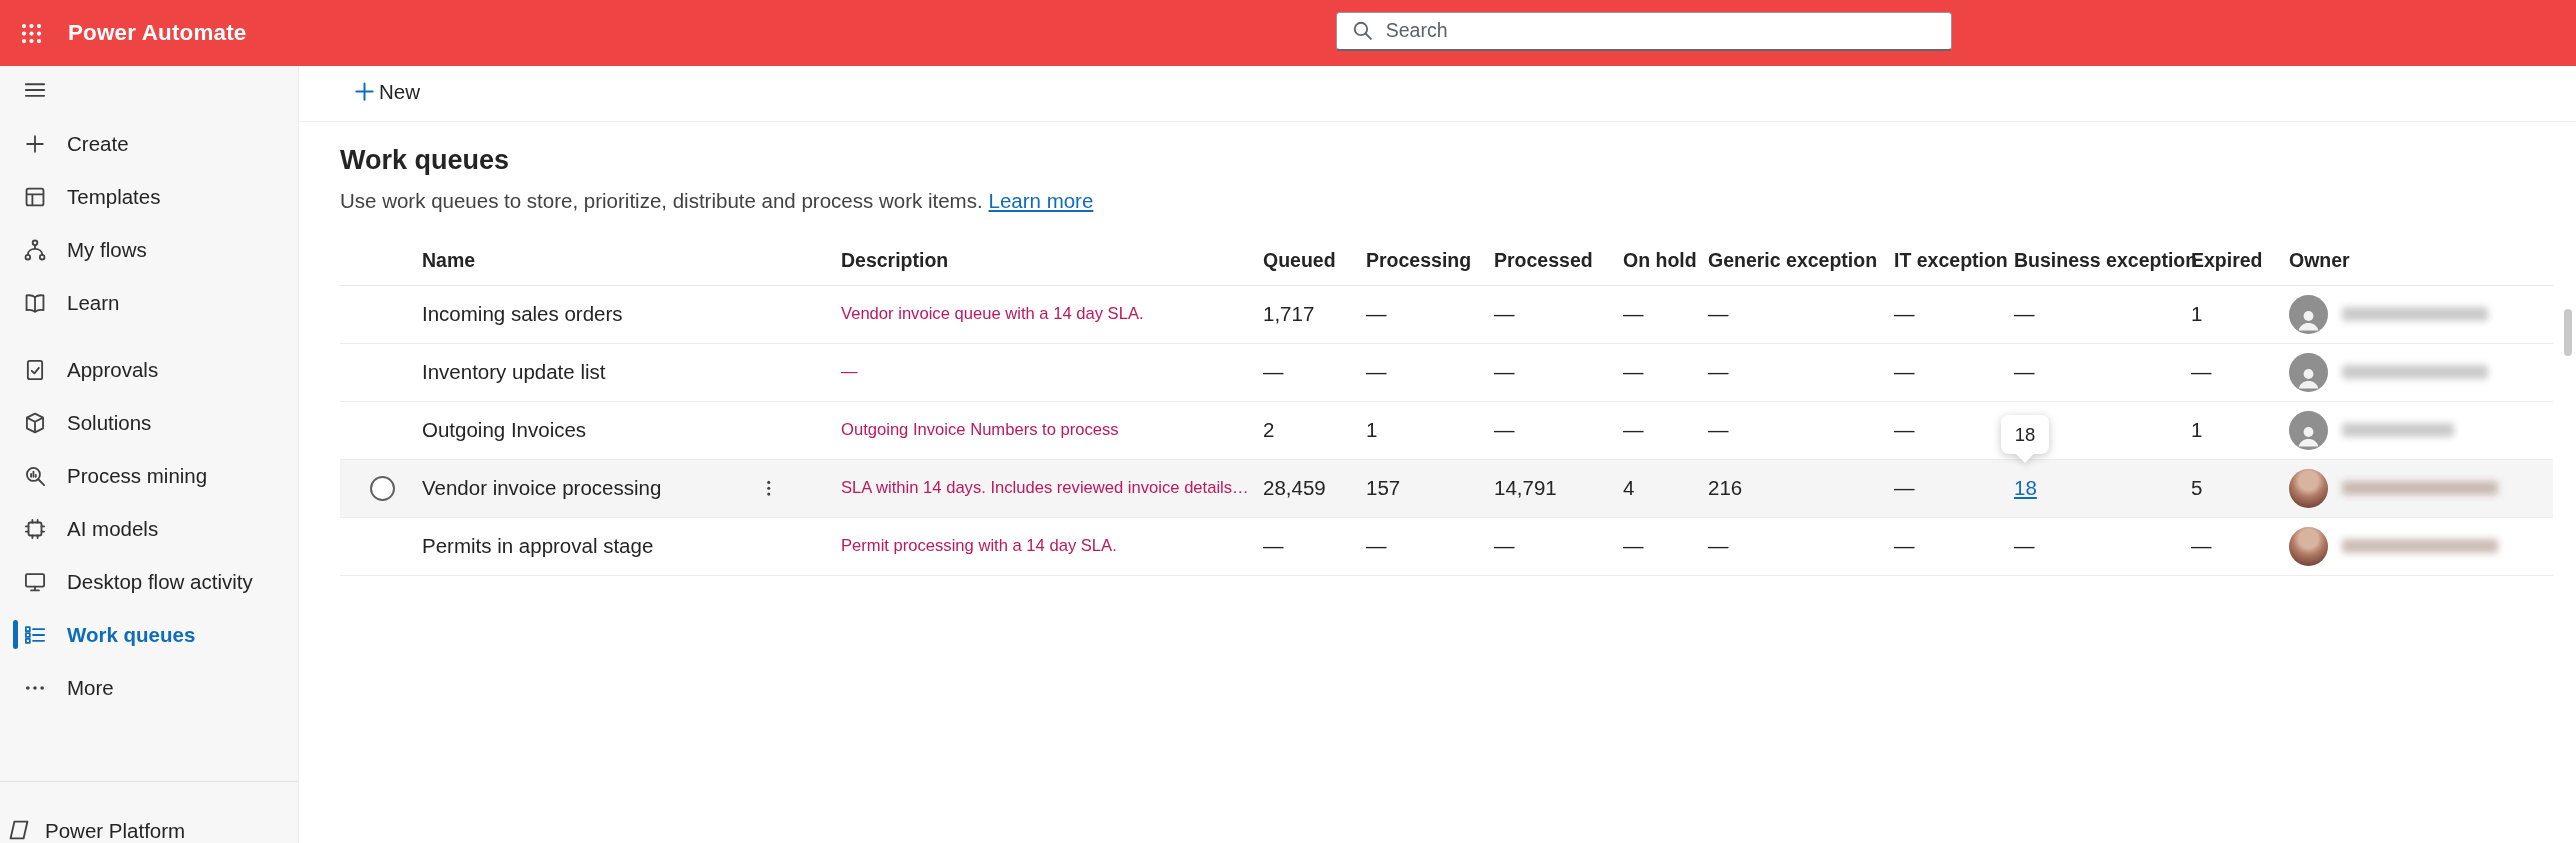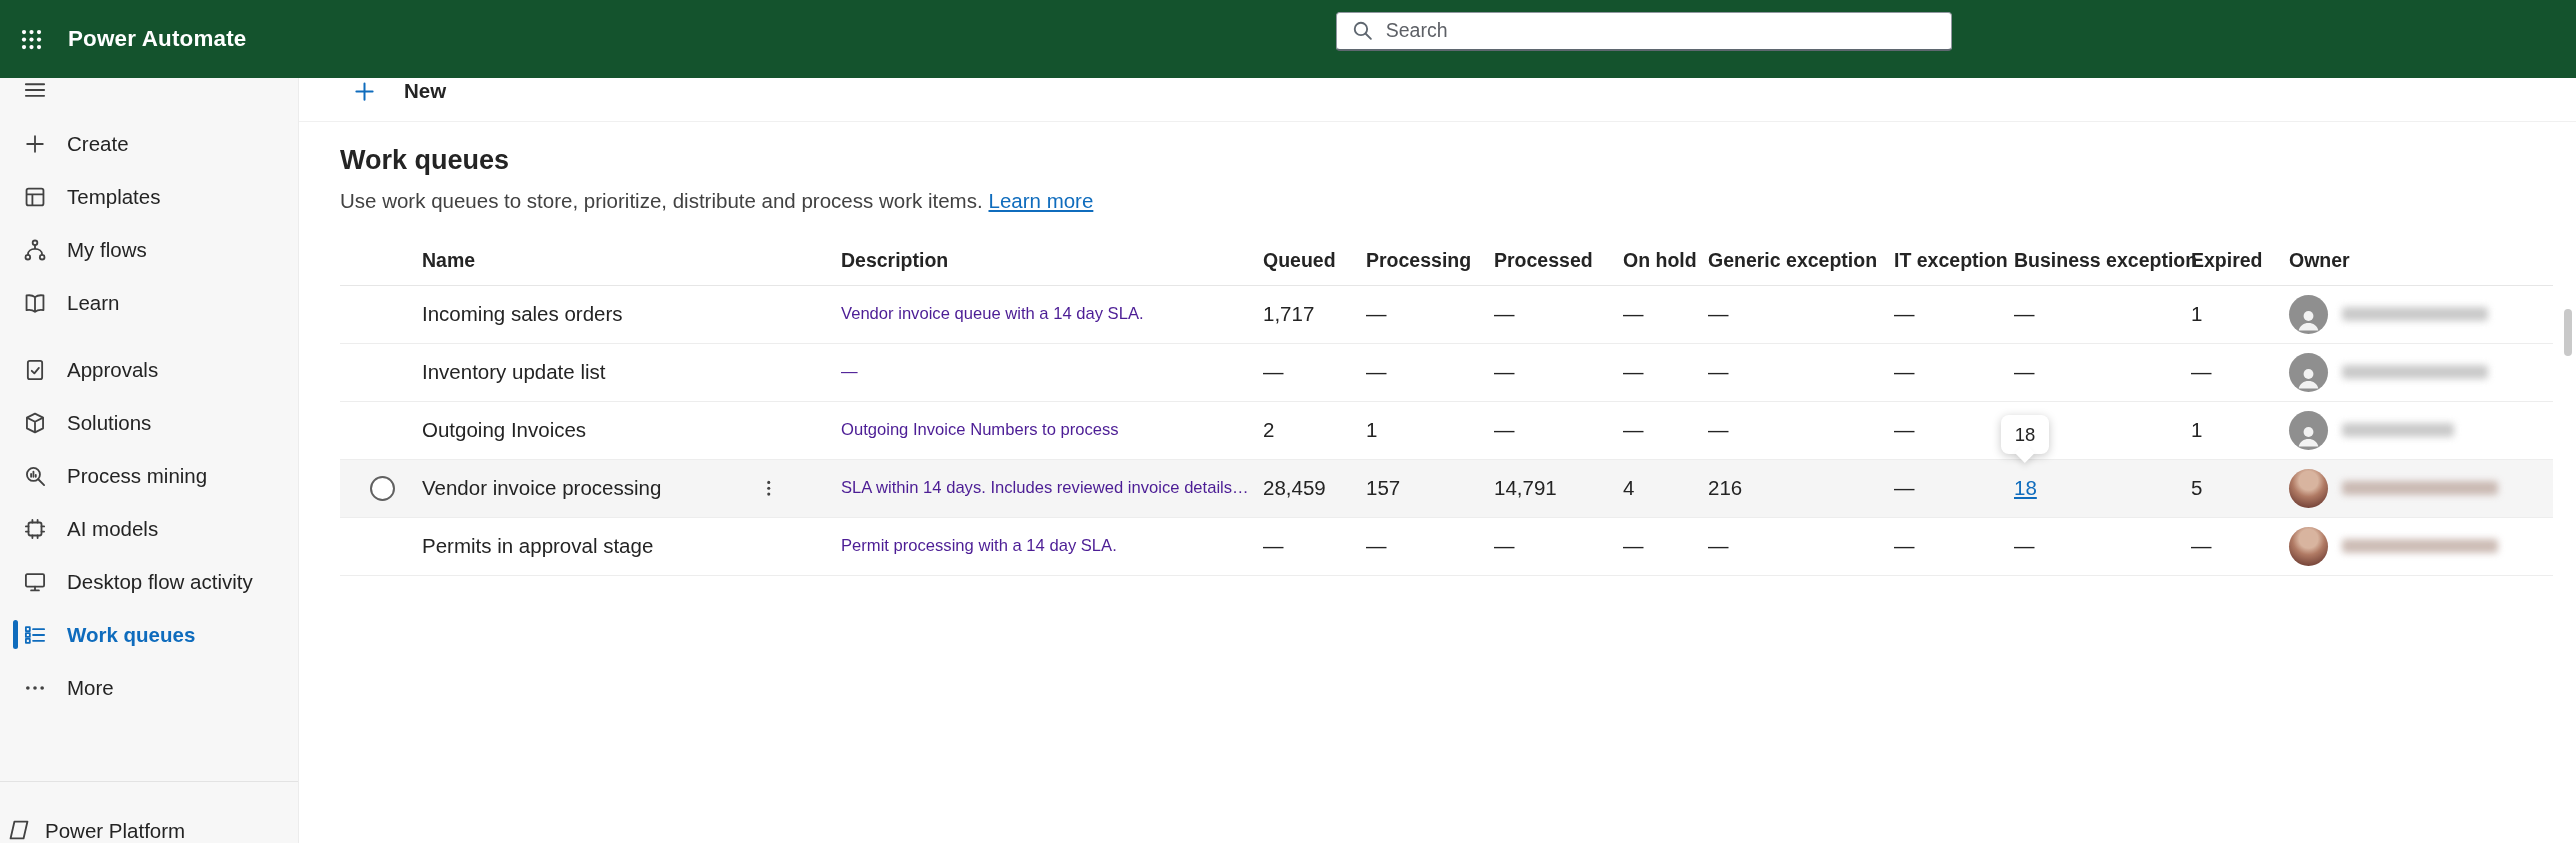--- a/index.html
+++ b/index.html
@@ -4,22 +4,22 @@
 <style>
   * { margin:0; padding:0; box-sizing:border-box; }
   html,body { width:2576px; height:843px; }
   body {
     font-family:"Liberation Sans", sans-serif;
     background:#ffffff; color:#242424;
     overflow:hidden; position:relative;
   }
   
   .topbar {
-    position:absolute; left:0; top:0; width:2576px; height:78px;
-    background:#14532d; display:flex; align-items:center; z-index:30;
+    position:absolute; left:0; top:0; width:2576px; height:66px;
+    background:#ef4444; display:flex; align-items:center; z-index:30;
   }
   .waffle {
     width:62px; height:62px; display:flex; align-items:center; justify-content:center;
     cursor:pointer;
   }
   .app-title {
     color:#ffffff; font-size:22.4px; font-weight:600; letter-spacing:0.2px; margin-left:5.9px;
     cursor:pointer; white-space:nowrap;
   }
   .searchbox {
@@ -65,42 +65,42 @@
   .side-footer .lbl { font-size:20.5px; color:#242424; }
   .side-footer .ic { color:#424242; }
 
   
   .main { position:absolute; left:299px; top:62px; right:0; bottom:0; background:#fff; }
   .cmdbar {
     height:60px; display:flex; align-items:center; padding-left:53px;
     border-bottom:1px solid #f0f0f0;
   }
   .new-btn {
-    display:flex; align-items:flex-start; gap:27px; background:none; border:none;
-    cursor:pointer; font-family:"Liberation Sans", sans-serif;font-weight:bold;
+    display:flex; align-items:center; gap:2px; background:none; border:none;
+    cursor:pointer; font-family:"Liberation Sans", sans-serif;
   }
   .new-btn .lbl { font-size:20.5px; color:#242424; }
   .content { padding:21.5px 0 0 41px; }
   h1.page-title { font-size:27px; font-weight:700; color:#242424; line-height:33px; }
   .subtitle { margin-top:11.7px; font-size:20.5px; color:#424242; line-height:25px; }
   .subtitle a { color:#0F6CBD; text-decoration:underline; cursor:pointer; margin-left:5.9px; }
 
   
   .wq-table { margin-top:23.4px; width:2213px; }
   .trow {
     display:grid;
     grid-template-columns:82px 419px 422px 103px 128px 129px 85px 186px 120px 177px 98px 263px;
     align-items:center; height:58px; border-bottom:1px solid #ededed;
   }
   .trow.head { height:49px; border-bottom:1px solid #e6e6e6; }
   .trow.selected { background:#f5f5f5; }
   .hcell { font-size:19.5px; font-weight:700; color:#242424; white-space:nowrap; cursor:pointer; }
   .cell { font-size:20.5px; color:#242424; white-space:nowrap; }
   .cell.name { overflow:hidden; padding-right:19.5px; position:relative; }
-  .cell.desc { font-size:16.6px; color:#4c1d95; overflow:hidden; text-overflow:ellipsis; padding-right:9.8px; }
+  .cell.desc { font-size:16.6px; color:#be185d; overflow:hidden; text-overflow:ellipsis; padding-right:9.8px; }
   .cell.num {}
   .be-link { color:#0F6CBD; text-decoration:underline; cursor:pointer; }
   .radio {
     width:25px; height:25px; border:2px solid #616161; border-radius:50%;
     background:#fff; margin-left:30px; cursor:pointer;
   }
   .row-menu {
     position:absolute; left:332px; top:50%; transform:translateY(-50%);
     width:29px; height:33px; display:flex; align-items:center; justify-content:center;
     cursor:pointer; border-radius:3.9px;

